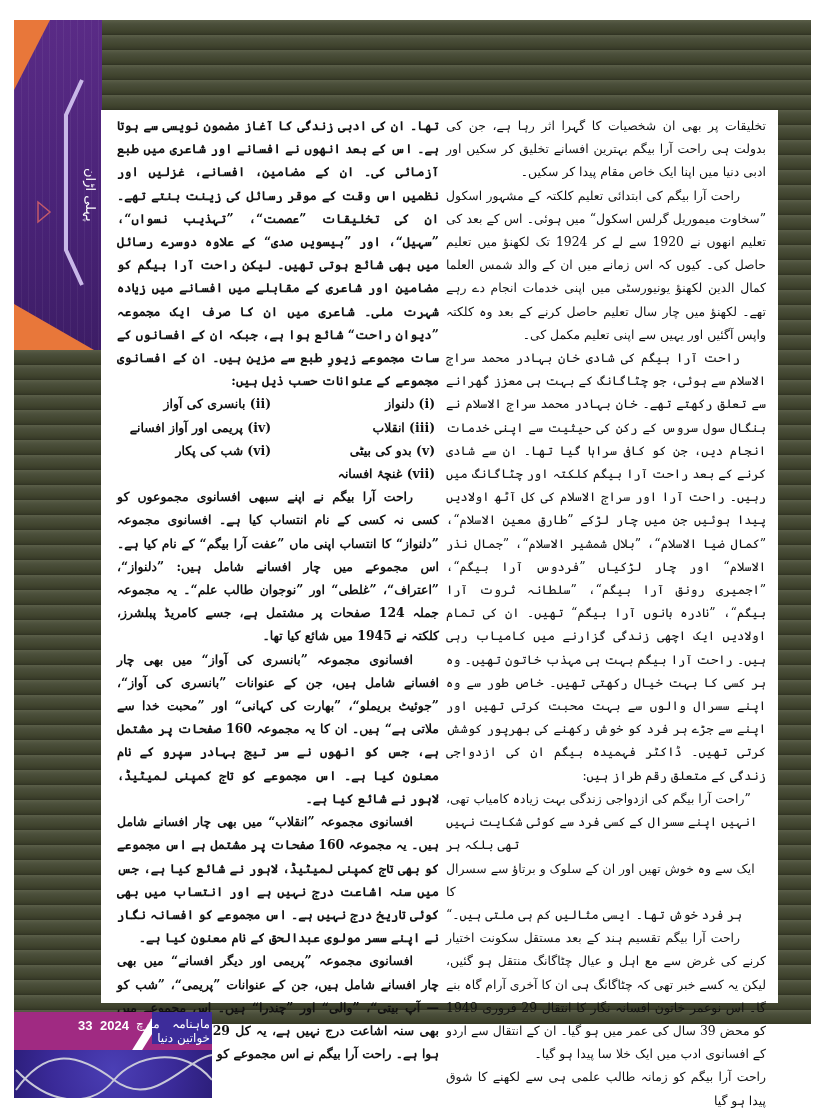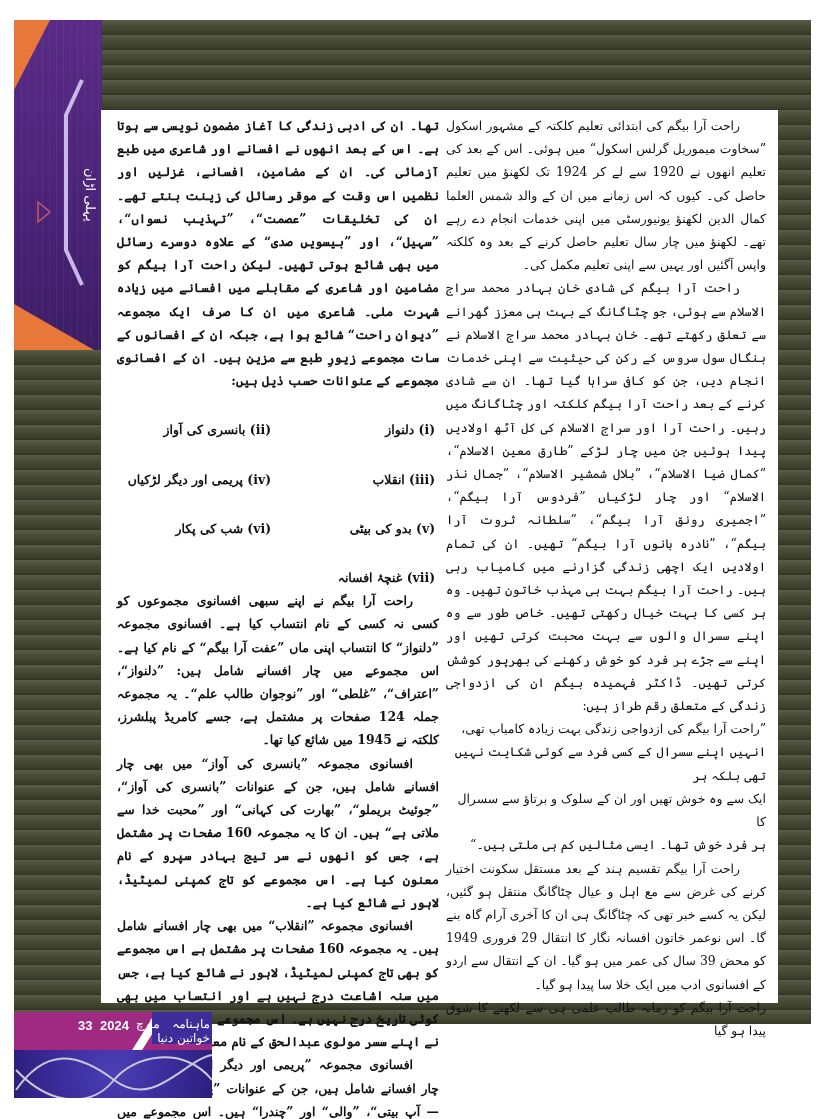--- a/index.html
+++ b/index.html
@@ -42,24 +42,24 @@
   }
   .col {
     position: absolute; top: 4px; direction: rtl; text-align: justify;
     font-family: "DejaVu Serif", serif; font-size: 12.4px; line-height: 23.2px;
     color: #111111;
   }
   .col.right { right: 12px; width: 320px; }
   .col.left  { left: 16px;  width: 322px; font-weight: bold; }
   .col p { margin: 0; text-indent: 0; }
   .col p.indent { text-indent: 26px; }
-  .col .center { text-align: right; }
+  .col .center { text-align: left; }
   .col .cite { font-size: 9.5px; text-align: center; line-height: 18px; }
   .col .list { display: grid; grid-template-columns: 1fr 1fr; column-gap: 10px; padding-right: 4px; }
-  .col .list span { display: block; margin-top: 26px; }
+  .col .list span { display: block; }
   .footer-bar {
     position: absolute; left: 14px; top: 1012px; width: 198px; height: 38px;
     background: #a02a82;
   }
   .footer-bar .slash {
     position: absolute; left: 130px; top: 0; width: 10px; height: 38px;
     background: #ffffff; transform: skewX(-32deg);
   }
   .footer-title {
     position: absolute; left: 152px; top: 1012px; width: 60px; height: 32px;
@@ -90,38 +90,39 @@
   <div class="orange-bottom"></div>
   <svg width="88" height="330">
     <polyline points="68,60 52,95 52,230 68,265" fill="none" stroke="#c9b8e8" stroke-width="4"></polyline>
     <polygon points="24,182 24,202 36,192" fill="none" stroke="#c45a6a" stroke-width="1.5"></polygon>
   </svg>
   <div class="section-label">پہلی اڑان</div>
 </div>
 
 <div class="page">
   <div class="col right" id="col-right">
+      <p>تخلیقات پر بھی ان شخصیات کا گہرا اثر رہا ہے، جن کی بدولت ہی راحت آرا بیگم بہترین افسانے تخلیق کر سکیں اور ادبی دنیا میں اپنا ایک خاص مقام پیدا کر سکیں۔</p>
       <p class="indent">راحت آرا بیگم کی ابتدائی تعلیم کلکتہ کے مشہور اسکول ”سخاوت میموریل گرلس اسکول“ میں ہوئی۔ اس کے بعد کی تعلیم انھوں نے 1920 سے لے کر 1924 تک لکھنؤ میں تعلیم حاصل کی۔ کیوں کہ اس زمانے میں ان کے والد شمس العلما کمال الدین لکھنؤ یونیورسٹی میں اپنی خدمات انجام دے رہے تھے۔ لکھنؤ میں چار سال تعلیم حاصل کرنے کے بعد وہ کلکتہ واپس آگئیں اور یہیں سے اپنی تعلیم مکمل کی۔</p>
       <p class="indent">راحت آرا بیگم کی شادی خان بہادر محمد سراج الاسلام سے ہوئی، جو چٹاگانگ کے بہت ہی معزز گھرانے سے تعلق رکھتے تھے۔ خان بہادر محمد سراج الاسلام نے بنگال سول سروس کے رکن کی حیثیت سے اپنی خدمات انجام دیں، جن کو کافی سراہا گیا تھا۔ ان سے شادی کرنے کے بعد راحت آرا بیگم کلکتہ اور چٹاگانگ میں رہیں۔ راحت آرا اور سراج الاسلام کی کل آٹھ اولادیں پیدا ہوئیں جن میں چار لڑکے ”طارق معین الاسلام“، ”کمال ضیا الاسلام“، ”بلال شمشیر الاسلام“، ”جمال نذر الاسلام“ اور چار لڑکیاں ”فردوس آرا بیگم“، ”اجمیری رونق آرا بیگم“، ”سلطانہ ثروت آرا بیگم“، ”نادرہ بانوں آرا بیگم“ تھیں۔ ان کی تمام اولادیں ایک اچھی زندگی گزارنے میں کامیاب رہی ہیں۔ راحت آرا بیگم بہت ہی مہذب خاتون تھیں۔ وہ ہر کسی کا بہت خیال رکھتی تھیں۔ خاص طور سے وہ اپنے سسرال والوں سے بہت محبت کرتی تھیں اور اپنے سے جڑے ہر فرد کو خوش رکھنے کی بھرپور کوشش کرتی تھیں۔ ڈاکٹر فہمیدہ بیگم ان کی ازدواجی زندگی کے متعلق رقم طراز ہیں:</p>
       <div class="center">
         <div>”راحت آرا بیگم کی ازدواجی زندگی بہت زیادہ کامیاب تھی،</div>
         <div>انہیں اپنے سسرال کے کسی فرد سے کوئی شکایت نہیں تھی بلکہ ہر</div>
         <div>ایک سے وہ خوش تھیں اور ان کے سلوک و برتاؤ سے سسرال کا</div>
         <div>ہر فرد خوش تھا۔ ایسی مثالیں کم ہی ملتی ہیں۔“</div>
       </div>
       <p class="indent">راحت آرا بیگم تقسیم ہند کے بعد مستقل سکونت اختیار کرنے کی غرض سے مع اہل و عیال چٹاگانگ منتقل ہو گئیں، لیکن یہ کسے خبر تھی کہ چٹاگانگ ہی ان کا آخری آرام گاہ بنے گا۔ اس نوعمر خاتون افسانہ نگار کا انتقال 29 فروری 1949 کو محض 39 سال کی عمر میں ہو گیا۔ ان کے انتقال سے اردو کے افسانوی ادب میں ایک خلا سا پیدا ہو گیا۔</p>
       <p>راحت آرا بیگم کو زمانہ طالب علمی ہی سے لکھنے کا شوق پیدا ہو گیا</p>
     </div>
   <div class="col left" id="col-left">
       <p>تھا۔ ان کی ادبی زندگی کا آغاز مضمون نویسی سے ہوتا ہے۔ اس کے بعد انھوں نے افسانے اور شاعری میں طبع آزمائی کی۔ ان کے مضامین، افسانے، غزلیں اور نظمیں اس وقت کے موقر رسائل کی زینت بنتے تھے۔ ان کی تخلیقات ”عصمت“، ”تہذیب نسواں“، ”سہیل“، اور ”بیسویں صدی“ کے علاوہ دوسرے رسائل میں بھی شائع ہوتی تھیں۔ لیکن راحت آرا بیگم کو مضامین اور شاعری کے مقابلے میں افسانے میں زیادہ شہرت ملی۔ شاعری میں ان کا صرف ایک مجموعہ ”دیوانِ راحت“ شائع ہوا ہے، جبکہ ان کے افسانوں کے سات مجموعے زیورِ طبع سے مزین ہیں۔ ان کے افسانوی مجموعے کے عنوانات حسب ذیل ہیں:</p>
       <div class="list">
         <span>(i) دلنواز</span>
         <span>(ii) بانسری کی آواز</span>
         <span>(iii) انقلاب</span>
-        <span>(iv) پریمی اور دیگر لڑکیاں</span>
+        <span>(iv) پریمی اور آواز افسانے</span>
         <span>(v) بدو کی بیٹی</span>
         <span>(vi) شب کی پکار</span>
         <span>(vii) غنچۂ افسانہ</span>
       </div>
       <p class="indent">راحت آرا بیگم نے اپنے سبھی افسانوی مجموعوں کو کسی نہ کسی کے نام انتساب کیا ہے۔ افسانوی مجموعہ ”دلنواز“ کا انتساب اپنی ماں ”عفت آرا بیگم“ کے نام کیا ہے۔ اس مجموعے میں چار افسانے شامل ہیں: ”دلنواز“، ”اعتراف“، ”غلطی“ اور ”نوجوان طالب علم“۔ یہ مجموعہ جملہ 124 صفحات پر مشتمل ہے، جسے کامریڈ پبلشرز، کلکتہ نے 1945 میں شائع کیا تھا۔</p>
       <p class="indent">افسانوی مجموعہ ”بانسری کی آواز“ میں بھی چار افسانے شامل ہیں، جن کے عنوانات ”بانسری کی آواز“، ”جوئیٹ بریملو“، ”بھارت کی کہانی“ اور ”محبت خدا سے ملاتی ہے“ ہیں۔ ان کا یہ مجموعہ 160 صفحات پر مشتمل ہے، جس کو انھوں نے سر تیج بہادر سپرو کے نام معنون کیا ہے۔ اس مجموعے کو تاج کمپنی لمیٹیڈ، لاہور نے شائع کیا ہے۔</p>
       <p class="indent">افسانوی مجموعہ ”انقلاب“ میں بھی چار افسانے شامل ہیں۔ یہ مجموعہ 160 صفحات پر مشتمل ہے اس مجموعے کو بھی تاج کمپنی لمیٹیڈ، لاہور نے شائع کیا ہے، جس میں سنہ اشاعت درج نہیں ہے اور انتساب میں بھی کوئی تاریخ درج نہیں ہے۔ اس مجموعے کو افسانہ نگار نے اپنے سسر مولوی عبدالحق کے نام معنون کیا ہے۔</p>
       <p class="indent">افسانوی مجموعہ ”پریمی اور دیگر افسانے“ میں بھی چار افسانے شامل ہیں، جن کے عنوانات ”پریمی“، ”شب کو — آپ بیتی“، ”والی“ اور ”چندرا“ ہیں۔ اس مجموعے میں بھی سنہ اشاعت درج نہیں ہے، یہ کل 129 صفحات پر پھیلا ہوا ہے۔ راحت آرا بیگم نے اس مجموعے کو اپنے</p>
     </div>
 </div>

